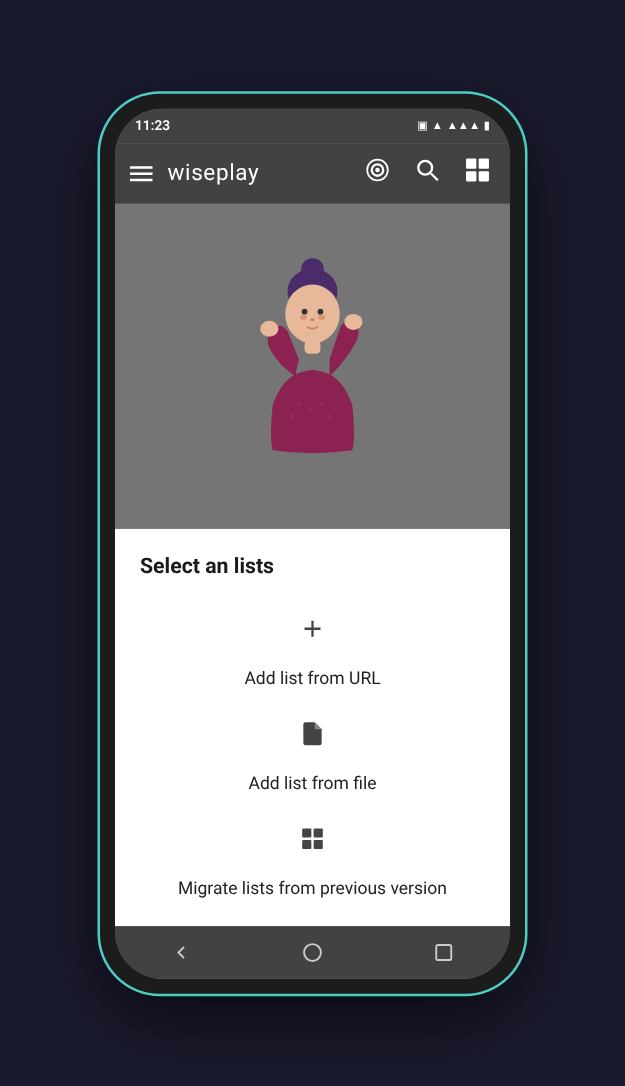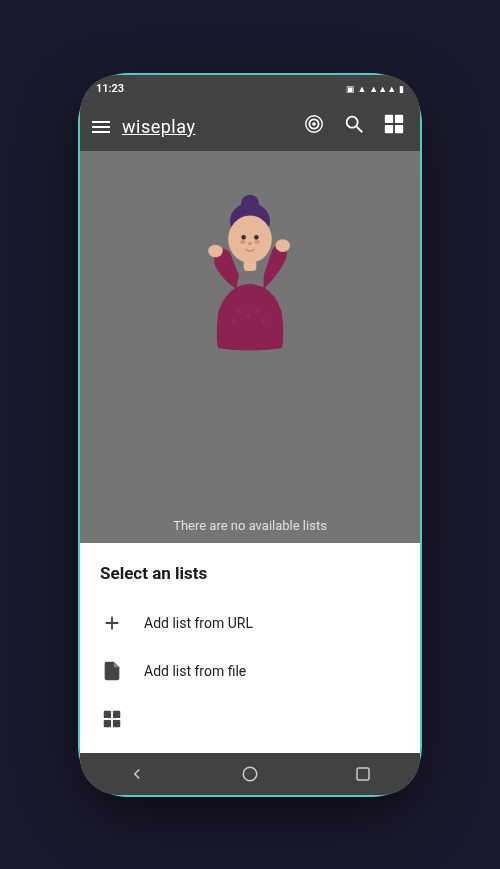--- a/index.html
+++ b/index.html
@@ -11,20 +11,21 @@
       align-items: center;
       min-height: 100vh;
       font-family: 'Segoe UI', Roboto, Arial, sans-serif;
     }
 
     .phone-frame {
       width: 340px;
       height: 720px;
       background: #1c1c1c;
       border-radius: 48px;
+      padding: 12px;
       position: relative;
       box-shadow: 0 0 0 2px #4ecdc4, 0 20px 60px rgba(0,0,0,0.6);
     }
 
     .phone-screen {
       width: 100%;
       height: 100%;
       background: #757575;
       border-radius: 38px;
       overflow: hidden;
@@ -71,21 +72,20 @@
       gap: 12px;
       flex-shrink: 0;
     }
 
     .app-bar-title {
       flex: 1;
       color: white;
       font-size: 18px;
       font-weight: 400;
       letter-spacing: 0.5px;
-      text-decoration: underline;
     }
 
     .app-bar-icon {
       color: white;
       font-size: 20px;
       cursor: pointer;
       width: 28px;
       text-align: center;
     }
 
@@ -154,20 +154,21 @@
       color: #1a1a1a;
       padding: 0 20px 16px 20px;
     }
 
     .menu-item {
       display: flex;
       align-items: center;
       padding: 12px 20px;
       gap: 20px;
       cursor: pointer;
+      flex-direction: column;
     }
 
     .menu-icon {
       width: 24px;
       height: 24px;
       display: flex;
       align-items: center;
       justify-content: center;
       flex-shrink: 0;
     }
@@ -282,21 +283,20 @@
           <path d="M95 130 Q110 115 118 100 Q124 88 116 83 Q108 78 104 88 Q100 100 95 115 Q95 122 95 130Z" fill="#8b2252"></path>
 
           <ellipse cx="116" cy="82" rx="8" ry="7" fill="#e8b89a"></ellipse>
 
           <ellipse cx="42" cy="88" rx="8" ry="7" fill="#e8b89a"></ellipse>
 
           <rect x="73" y="98" width="14" height="12" rx="4" fill="#e8b89a"></rect>
         </svg>
       </div>
 
-      <span class="empty-text">There are no available lists</span>
     </div>
 
     <div class="bottom-sheet">
       <div class="bottom-sheet-title">Select an lists</div>
 
       <div class="menu-item">
         <div class="menu-icon">
           <svg viewBox="0 0 24 24" fill="none" stroke="#444" stroke-width="2">
             <line x1="12" y1="5" x2="12" y2="19"></line>
             <line x1="5" y1="12" x2="19" y2="12"></line>
@@ -318,20 +318,21 @@
 
       <div class="menu-item">
         <div class="menu-icon">
           <svg viewBox="0 0 24 24" fill="#444" stroke="none">
             <rect x="3" y="3" width="8" height="8" rx="1"></rect>
             <rect x="3" y="13" width="8" height="8" rx="1"></rect>
             <rect x="13" y="3" width="8" height="8" rx="1"></rect>
             <rect x="13" y="13" width="8" height="8" rx="1"></rect>
           </svg>
         </div>
+        <span class="menu-label">Migrate lists from previous version</span>
       </div>
     </div>
 
     <div class="nav-bar">
       <div class="nav-button">
         <svg viewBox="0 0 24 24" width="18" height="18" fill="none" stroke="#ccc" stroke-width="2">
           <polyline points="15 18 9 12 15 6"></polyline>
         </svg>
       </div>
       <div class="nav-button">

